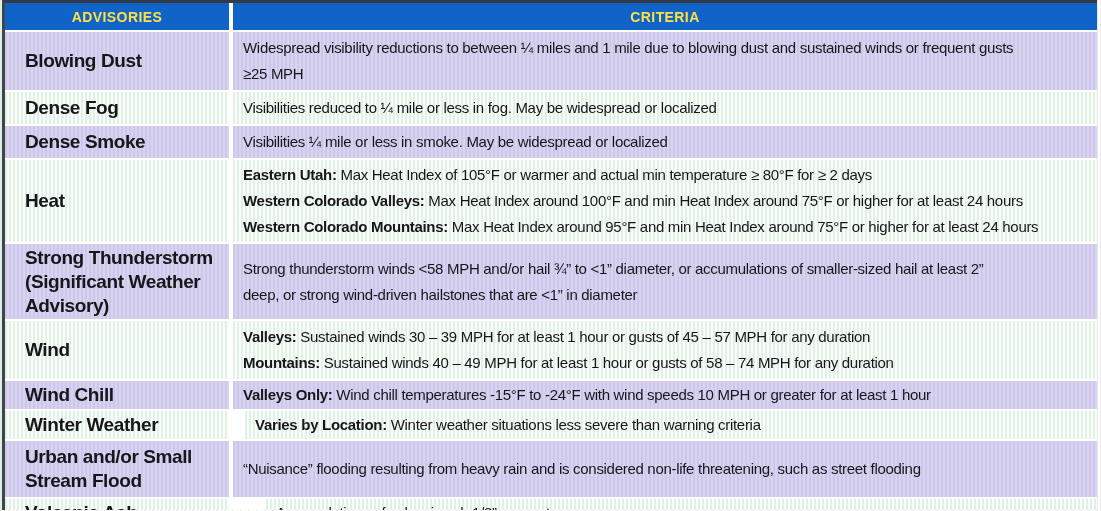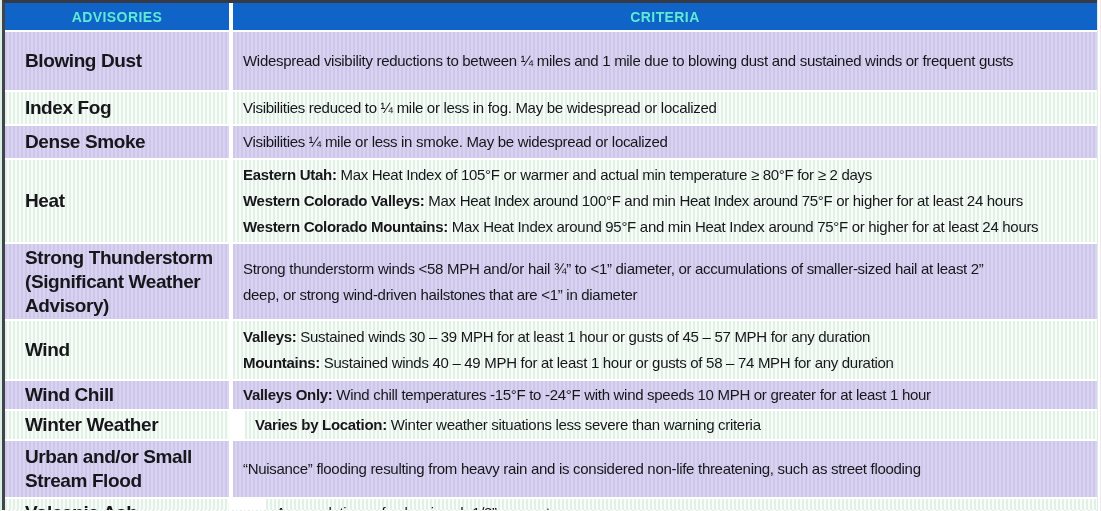--- a/index.html
+++ b/index.html
@@ -22,21 +22,21 @@
     border-top: 3px solid #363a46;
     background: #ffffff;
     overflow: hidden;
   }
 
   .hdr-row, .row { display: flex; column-gap: 4px; }
 
   .hdr-row { height: 27px; }
   .hdr-cell {
     background: #1164c7;
-    color: #5eead4;
+    color: #fde047;
     font-weight: 700;
     font-size: 14px;
     letter-spacing: 0.4px;
     display: flex; align-items: center; justify-content: center;
   }
   .c-adv { width: 224px; flex: 0 0 224px; }
   .c-cri { flex: 1 1 auto; }
 
   .rows .row { margin-top: 2px; }
   .rows .row:nth-child(1)  { height: 58px; }
@@ -87,24 +87,25 @@
     <div class="hdr-row">
       <div class="hdr-cell c-adv">ADVISORIES</div>
       <div class="hdr-cell c-cri">CRITERIA</div>
     </div>
 
     <div class="rows">
         <div class="row">
     <div class="cell label c-adv">Blowing Dust</div>
     <div class="cell criteria c-cri">
             <div>Widespread visibility reductions to between ¼ miles and 1 mile due to blowing dust and sustained winds or frequent gusts</div>
+            <div>≥25 MPH</div>
           </div>
   </div>
         <div class="row">
-    <div class="cell label c-adv">Index Fog</div>
+    <div class="cell label c-adv">Dense Fog</div>
     <div class="cell criteria c-cri">
             <div>Visibilities reduced to ¼ mile or less in fog. May be widespread or localized</div>
           </div>
   </div>
         <div class="row">
     <div class="cell label c-adv">Dense Smoke</div>
     <div class="cell criteria c-cri">
             <div>Visibilities ¼ mile or less in smoke. May be widespread or localized</div>
           </div>
   </div>

